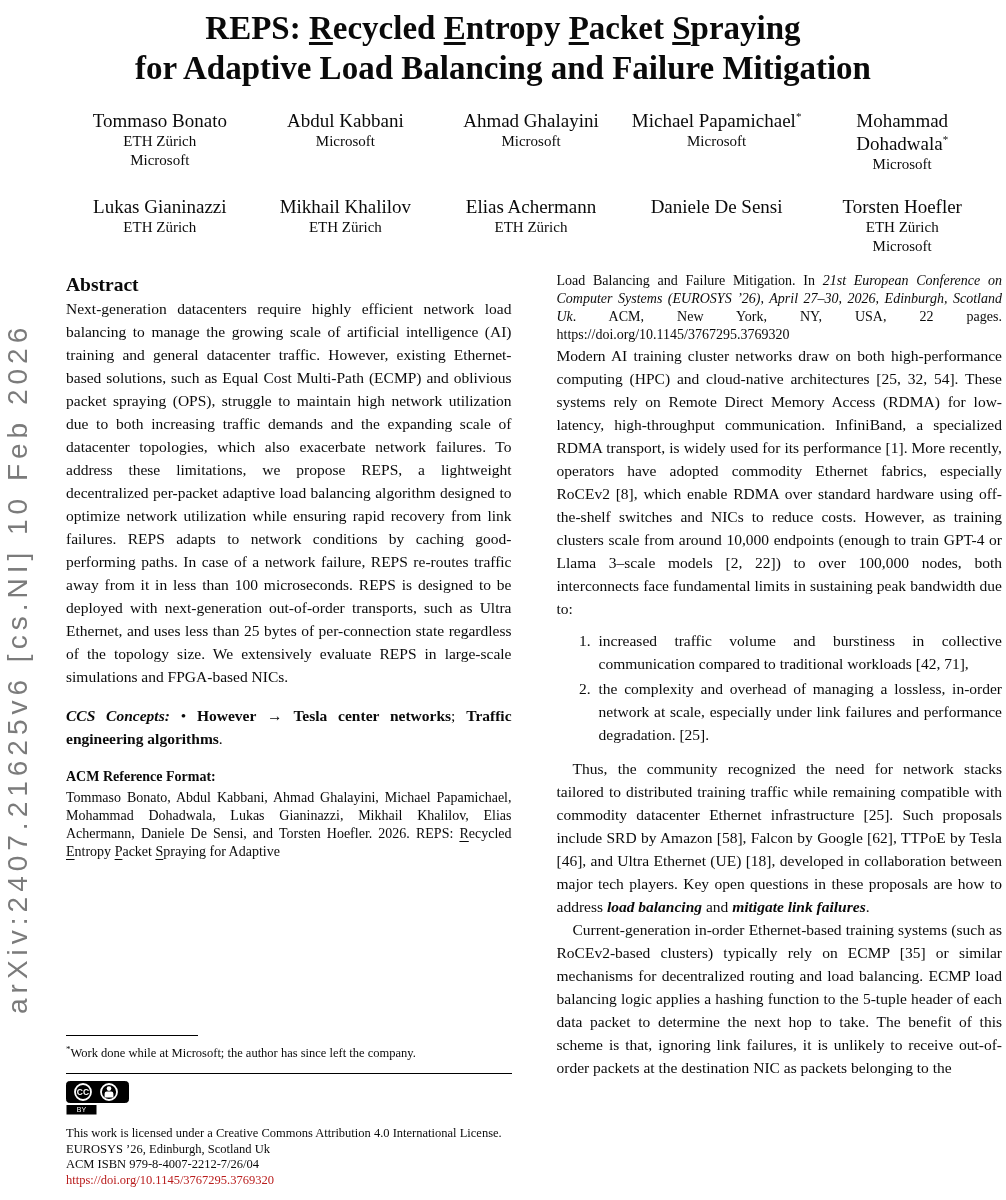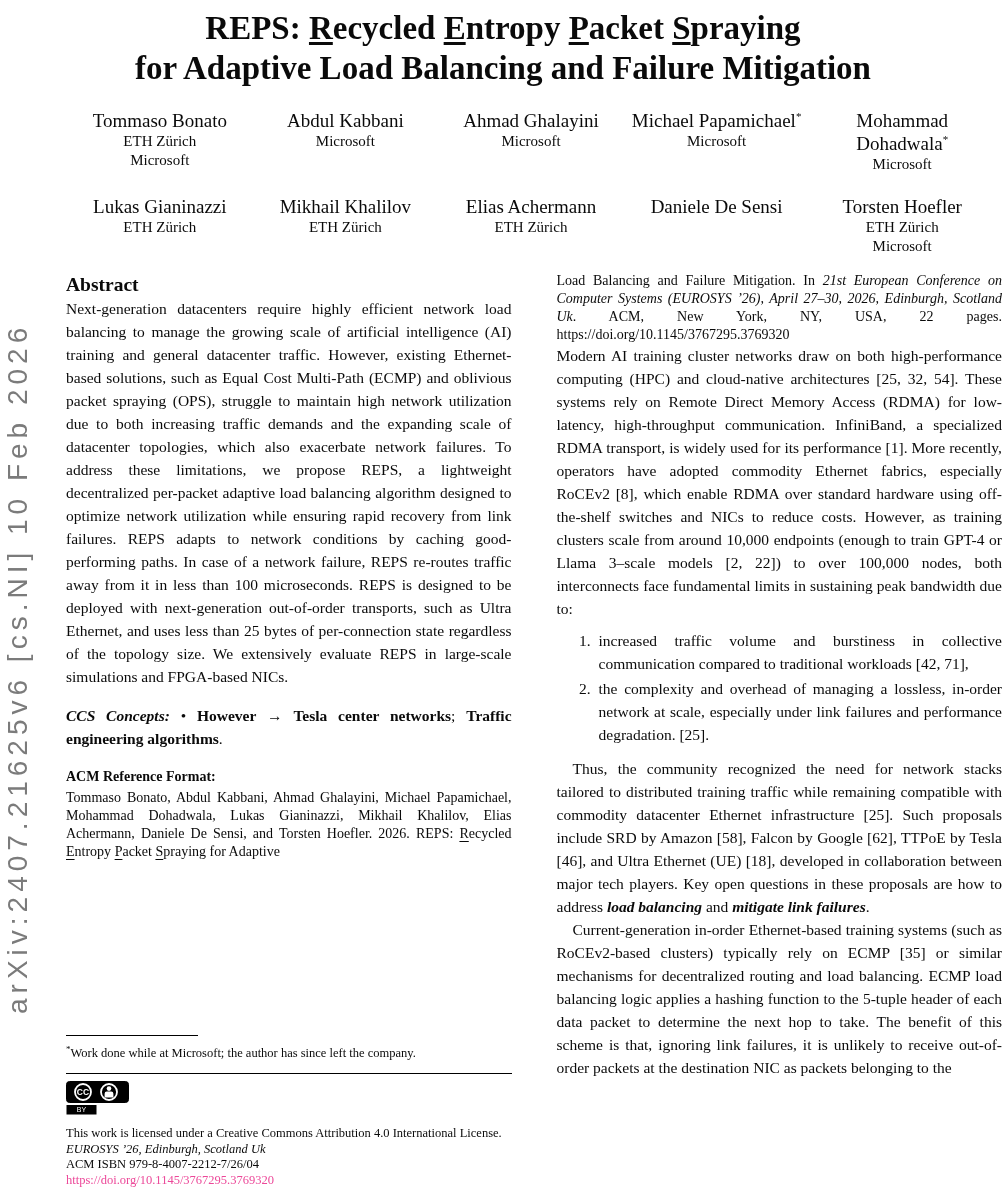--- a/index.html
+++ b/index.html
@@ -50,22 +50,22 @@
   ol.intro-list li{text-align:justify;padding-left:4px;margin-bottom:2px;hyphens:auto}
 
   
   .col-bottom{margin-top:auto}
   .footnote-rule{width:132px;border:none;border-top:1px solid #000;margin:0 0 5px 0}
   .footnote{margin:0 0 12px 0;font-size:12.5px;line-height:16px;text-align:justify}
   .footnote sup{font-size:9px}
   .license-rule{border:none;border-top:1px solid #000;margin:0 0 7px 0;width:100%}
   .cc-badge{display:block;margin:0 0 7px 0;cursor:pointer}
   .lic-p{margin:0;font-size:12.5px;line-height:15.5px}
-  .lic-italic{font-style:italic}
-  .doi-link{color:#ec4899;text-decoration:none;cursor:pointer}
+  .lic-italic{}
+  .doi-link{color:#b91c1c;text-decoration:none;cursor:pointer}
 
   .acmref-cont{margin-bottom:0}
   .intro-head{margin-top:25px;margin-bottom:3px}
 </style>
 </head>
 <body>
 
 <div class="page">
 
   <div class="arxiv-vertical">arXiv:2407.21625v6  [cs.NI]  10 Feb 2026</div>

